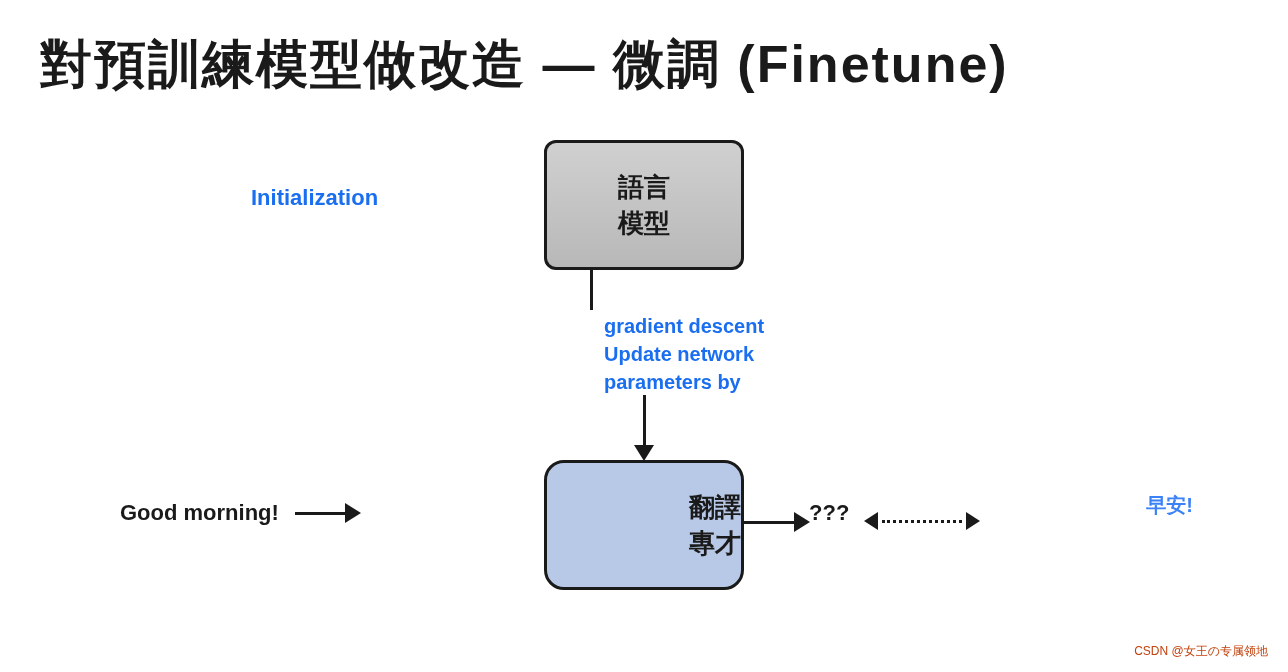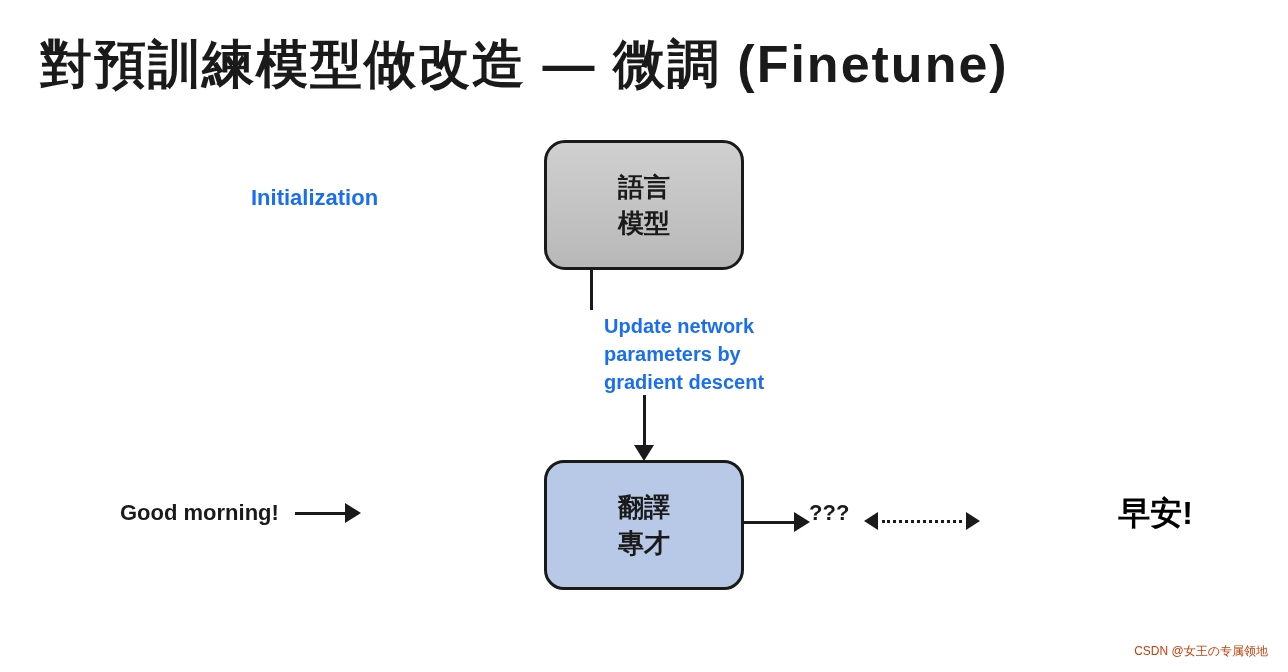--- a/index.html
+++ b/index.html
@@ -37,21 +37,21 @@
       width: 100%;
       height: 530px;
     }
 
     
     .lang-model-box {
       width: 200px;
       height: 130px;
       background: linear-gradient(180deg, #d0d0d0 0%, #b8b8b8 100%);
       border: 3px solid #1a1a1a;
-      border-radius: 21px;
+      border-radius: 12px;
       display: flex;
       align-items: center;
       justify-content: center;
       font-size: 26px;
       font-weight: bold;
       color: #1a1a1a;
       text-align: center;
       line-height: 1.4;
       position: absolute;
       top: 10px;
@@ -136,21 +136,21 @@
 
     
     .trans-model-box {
       width: 200px;
       height: 130px;
       background: #b8c9e8;
       border: 3px solid #1a1a1a;
       border-radius: 20px;
       display: flex;
       align-items: center;
-      justify-content: center;
+      justify-content: flex-end;
       font-size: 26px;
       font-weight: bold;
       color: #1a1a1a;
       text-align: center;
       line-height: 1.4;
       position: absolute;
       top: 330px;
       left: 50%;
       transform: translateX(-50%);
     }
@@ -249,23 +249,23 @@
 
     .arrow-right-head {
       width: 0;
       height: 0;
       border-top: 9px solid transparent;
       border-bottom: 9px solid transparent;
       border-left: 14px solid #1a1a1a;
     }
 
     .jaan-label {
-      font-size: 32px;
-      font-weight: bold;
-      color: #000000;
+      font-size: 20px;
+      font-weight: bold;
+      color: #3b82f6;
       position: absolute;
       top: 362px;
       right: 55px;
     }
 
     
     .watermark {
       position: absolute;
       bottom: 12px;
       right: 20px;
@@ -284,22 +284,22 @@
 
     <div class="init-label">Initialization</div>
 
     <div class="lang-model-box">
       <span>語言<br>模型</span>
     </div>
 
     <div class="connector-area">
       <div class="connector-line-top"></div>
       <div class="finetune-label-area">
+        <span class="update-label">gradient descent</span>
         <span class="update-label">Update network parameters by</span>
-        <span class="update-label">gradient descent</span>
       </div>
     </div>
 
     <div class="arrow-down-container">
       <div class="arrow-line"></div>
       <div class="arrow-head-down"></div>
     </div>
 
     <div class="trans-model-box">
       <span>翻譯<br>專才</span>

